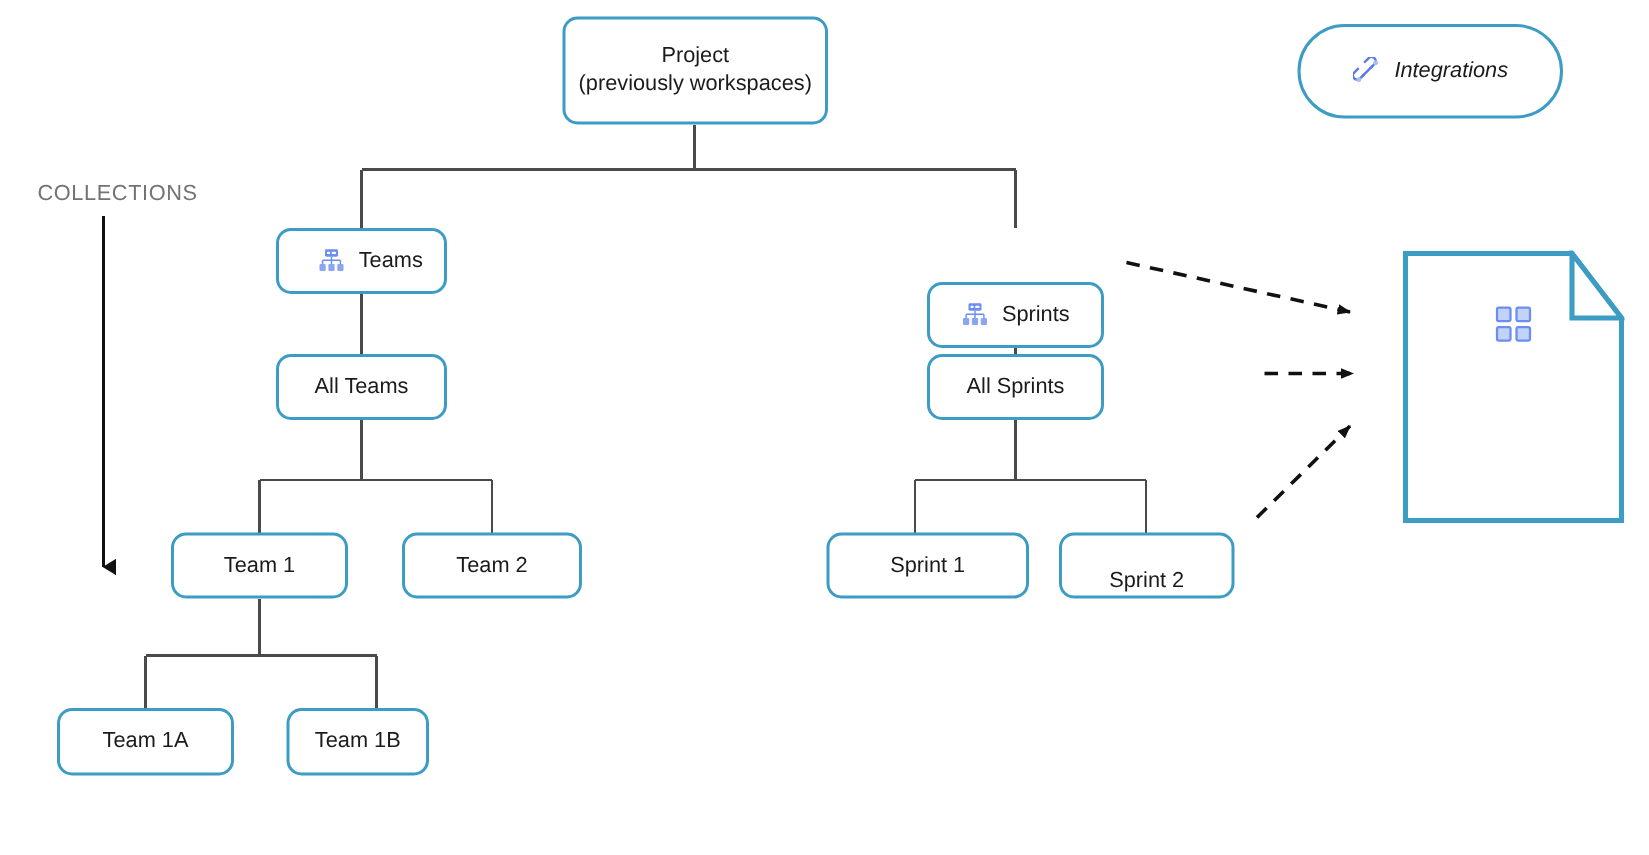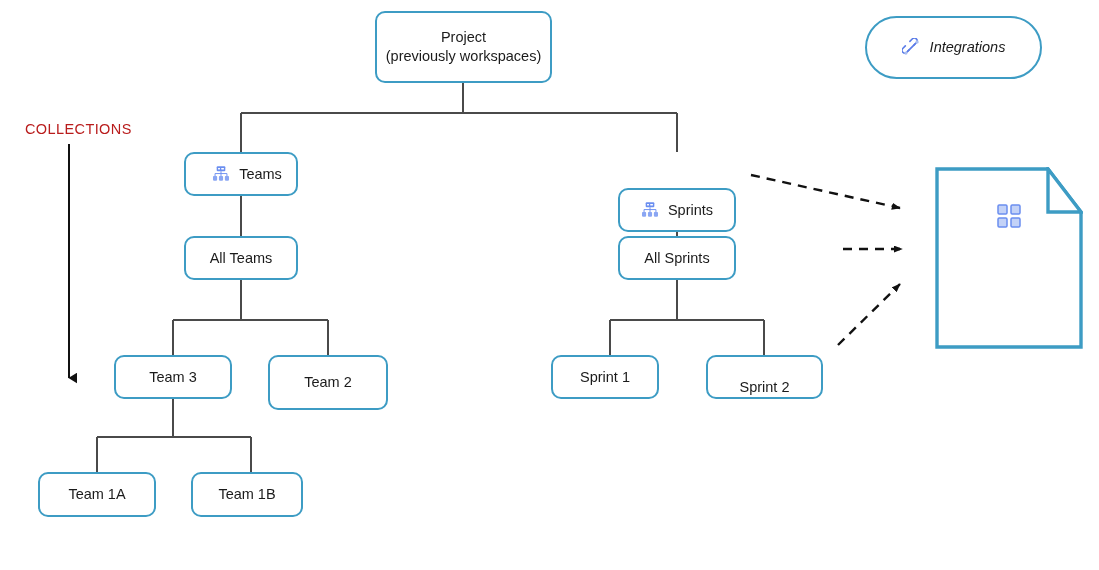--- a/index.html
+++ b/index.html
@@ -55,21 +55,21 @@
   .icon {
     display: inline-flex;
     align-items: center;
     justify-content: center;
     flex: 0 0 auto;
   }
   .section-label {
     position: absolute;
     font-size: 14.5px;
     letter-spacing: 0.4px;
-    color: #b91c1c;
+    color: #737373;
     z-index: 2;
   }
   
   .doc {
     position: absolute;
     z-index: 2;
   }
   .doc-text {
     position: absolute;
     width: 100%;
@@ -208,40 +208,40 @@
 
   <div class="node" style="left:184px; top:236px; width:114px; height:44px;">
     <span class="node-label">All Teams</span>
   </div>
 
   <div class="node" style="left:618px; top:236px; width:118px; height:44px;">
     <span class="node-label">All Sprints</span>
   </div>
 
   <div class="node" style="left:114px; top:355px; width:118px; height:44px;">
-    <span class="node-label">Team 3</span>
-  </div>
-
-  <div class="node" style="left:268px; top:355px; width:120px; height:55px;">
+    <span class="node-label">Team 1</span>
+  </div>
+
+  <div class="node" style="left:268px; top:355px; width:120px; height:44px;">
     <span class="node-label">Team 2</span>
   </div>
 
-  <div class="node" style="left:551px; top:355px; width:108px; height:44px;">
+  <div class="node" style="left:551px; top:355px; width:135px; height:44px;">
     <span class="node-label">Sprint 1</span>
   </div>
 
   <div class="node" style="left:706px; top:355px; width:117px; height:44px;align-items:flex-end;">
     <span class="node-label">Sprint 2</span>
   </div>
 
   <div class="node" style="left:38px; top:472px; width:118px; height:45px;">
     <span class="node-label">Team 1A</span>
   </div>
 
-  <div class="node" style="left:191px; top:472px; width:112px; height:45px;align-items:center;">
+  <div class="node" style="left:191px; top:472px; width:95px; height:45px;align-items:center;">
     <span class="node-label">Team 1B</span>
   </div>
 
   <div class="doc" style="left:935px; top:167px; width:148px; height:182px;">
     <svg width="148" height="182" viewBox="0 0 148 182">
       <path d="M2,2 L113,2 L146,45 L146,180 L2,180 Z" fill="#ffffff" stroke="#3d9cc4" stroke-width="3.4" stroke-linejoin="miter"></path>
       <path d="M113,2 L146,45 L113,45 Z" fill="#ffffff" stroke="#3d9cc4" stroke-width="3.4" stroke-linejoin="miter"></path>
     </svg>
     <span class="doc-icon" style="top:36px;">
       <svg width="26" height="26" viewBox="0 0 26 26">

